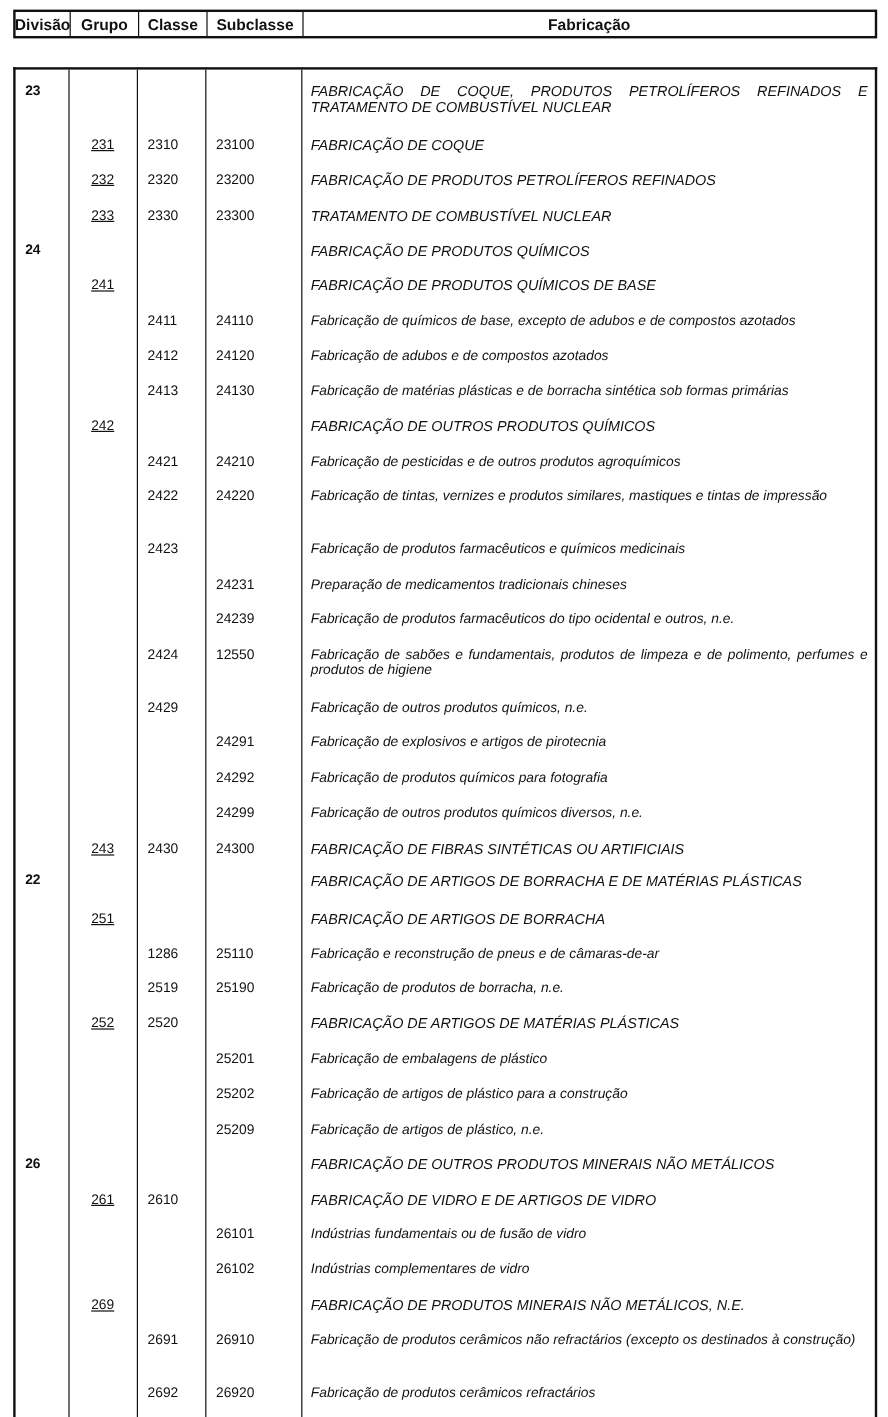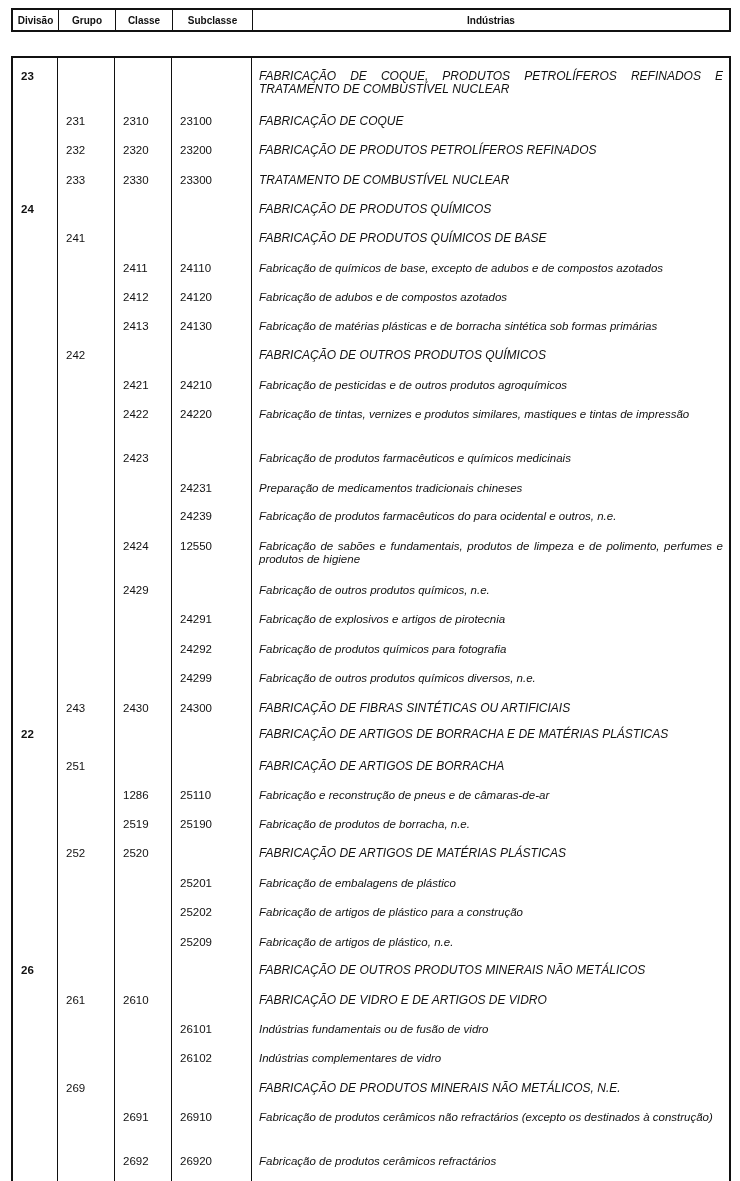--- a/index.html
+++ b/index.html
@@ -1,44 +1,44 @@
 <!DOCTYPE html>
 <html><head>
 <meta charset="utf-8">
 <style>
   html, body { margin:0; padding:0; background:#ffffff; }
   body { width:740px; height:1181px; position:relative; overflow:hidden;
          font-family:"Liberation Sans", sans-serif; color:#111; }
   .hdr { position:absolute; left:11px; top:8px; width:720px; height:24px;
          border:2px solid #111; box-sizing:border-box; display:flex; }
   .hdr .c { border-right:1.5px solid #111; display:flex; align-items:center;
-            justify-content:center; font-size:10px; font-weight:bold; box-sizing:border-box; }
+            justify-content:center; font-size:13px; font-weight:bold; box-sizing:border-box; }
   .hdr .c:last-child { border-right:none; }
   .body { position:absolute; left:11px; top:56px; width:720px; height:1130px;
           border-top:2px solid #111; border-left:2px solid #111; border-right:2px solid #111;
           box-sizing:border-box; }
   .vline { position:absolute; top:0; bottom:0; width:0; border-left:1.5px solid #111; }
   .row { position:absolute; left:0; width:716px; font-size:11.5px; line-height:12.5px; }
   .row .cell { position:absolute; top:0; }
   .c-div { left:8px;font-weight:bold; }
-  .c-grp { left:53px; }
+  .c-grp { left:63px;text-decoration:underline; }
   .c-cls { left:110px; }
   .c-sub { left:167px; }
   .c-des { left:246px; width:464px; text-align:justify;font-style:italic; }
   .c-des.upper { font-size:12px; }
 </style>
 </head>
 <body>
 
 <div class="hdr">
   <div class="c" style="width:46px">Divisão</div>
   <div class="c" style="width:57px">Grupo</div>
   <div class="c" style="width:57px">Classe</div>
   <div class="c" style="width:80px">Subclasse</div>
-  <div class="c" style="flex:1">Indústrias</div>
+  <div class="c" style="flex:1">Fabricação</div>
 </div>
 
 <div class="body" id="tbody">
   <div class="vline" style="left:44px"></div>
   <div class="vline" style="left:101px"></div>
   <div class="vline" style="left:158px"></div>
   <div class="vline" style="left:238px"></div>
 <div class="row" style="top: 12px;">
       <span class="cell c-div">23</span>
       <span class="cell c-grp"></span>
@@ -135,21 +135,21 @@
       <span class="cell c-grp"></span>
       <span class="cell c-cls"></span>
       <span class="cell c-sub">24231</span>
       <span class="cell c-des">Preparação de medicamentos tradicionais chineses</span>
     </div>
     <div class="row" style="top: 452px;">
       <span class="cell c-div"></span>
       <span class="cell c-grp"></span>
       <span class="cell c-cls"></span>
       <span class="cell c-sub">24239</span>
-      <span class="cell c-des">Fabricação de produtos farmacêuticos do para ocidental e outros, n.e.</span>
+      <span class="cell c-des">Fabricação de produtos farmacêuticos do tipo ocidental e outros, n.e.</span>
     </div>
     <div class="row" style="top: 482px;">
       <span class="cell c-div"></span>
       <span class="cell c-grp"></span>
       <span class="cell c-cls">2424</span>
       <span class="cell c-sub">12550</span>
       <span class="cell c-des">Fabricação de sabões e fundamentais, produtos de limpeza e de polimento, perfumes e produtos de higiene</span>
     </div>
     <div class="row" style="top: 526px;">
       <span class="cell c-div"></span>

